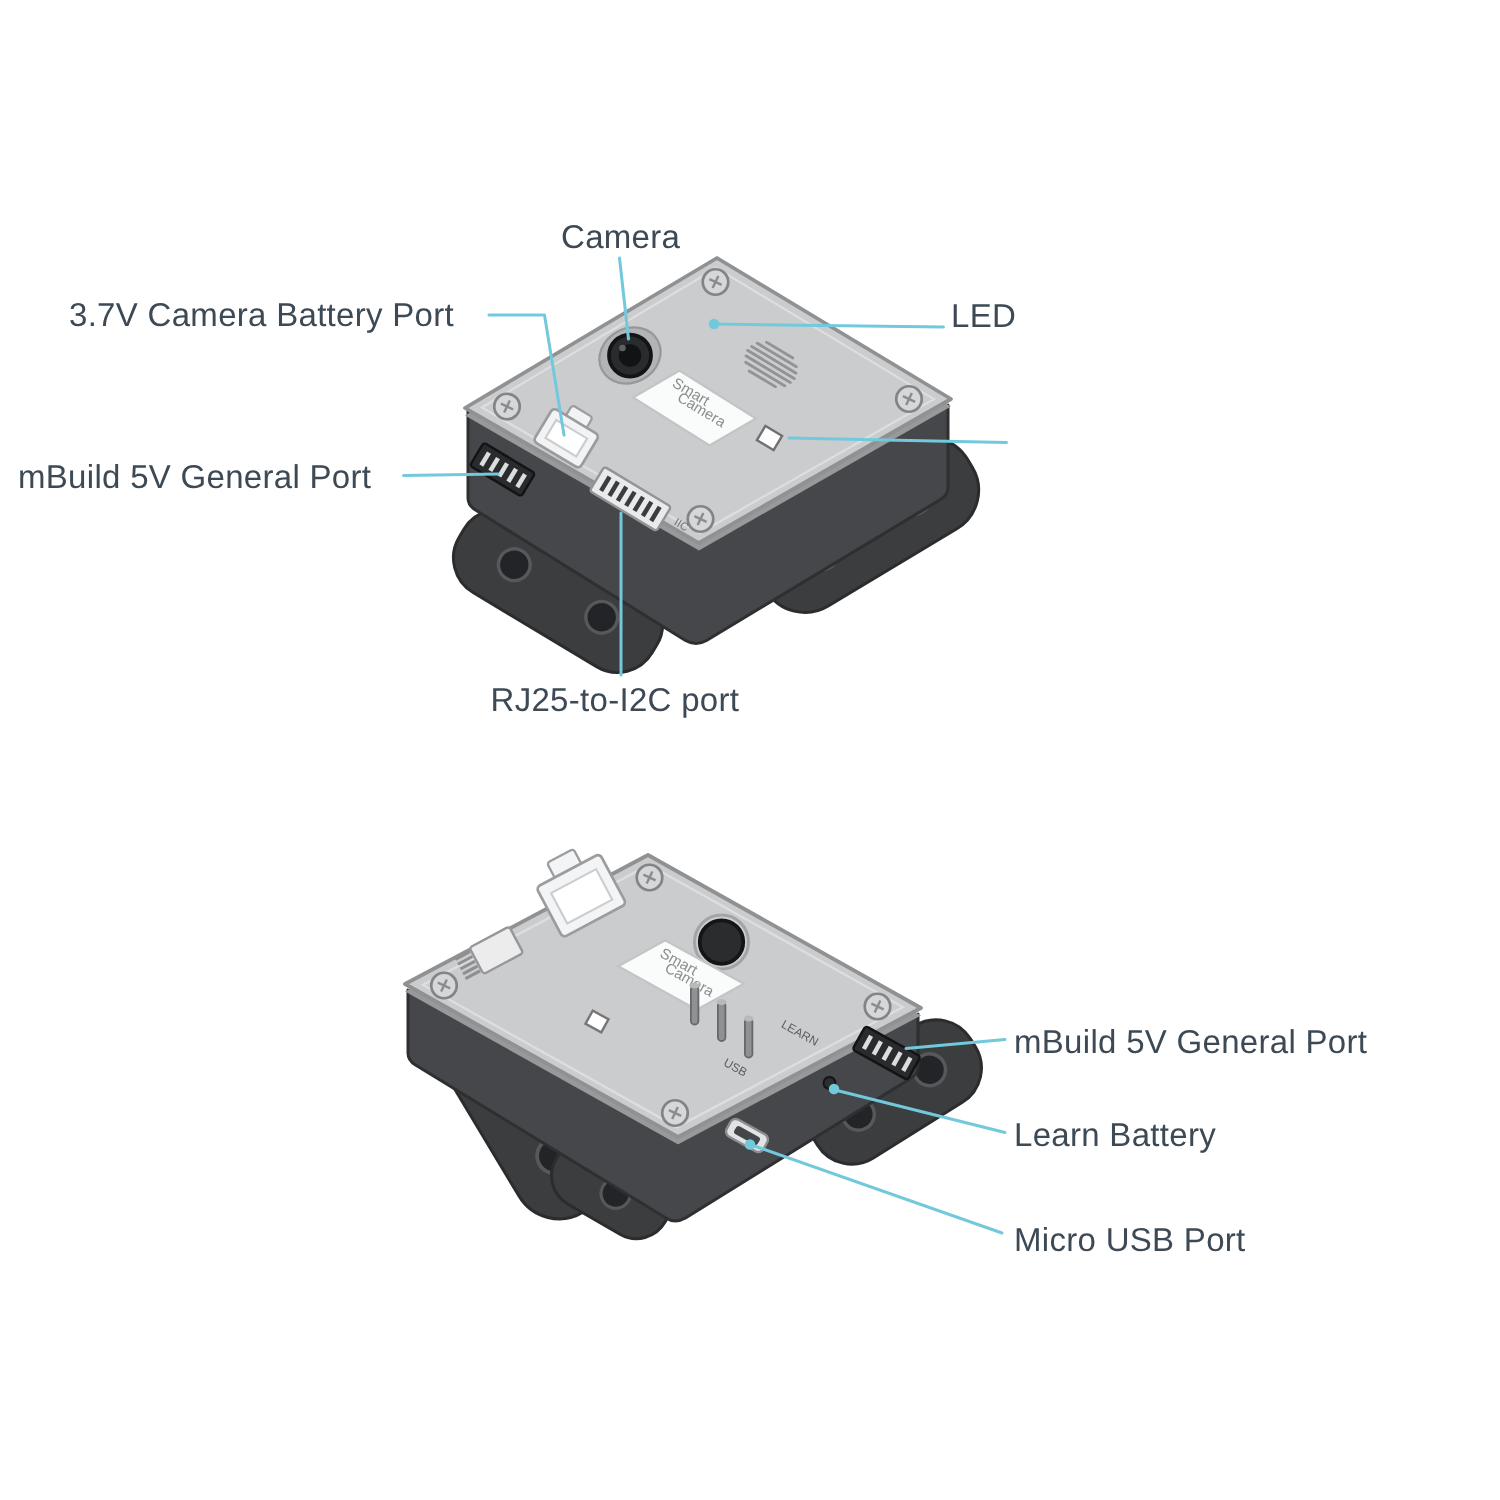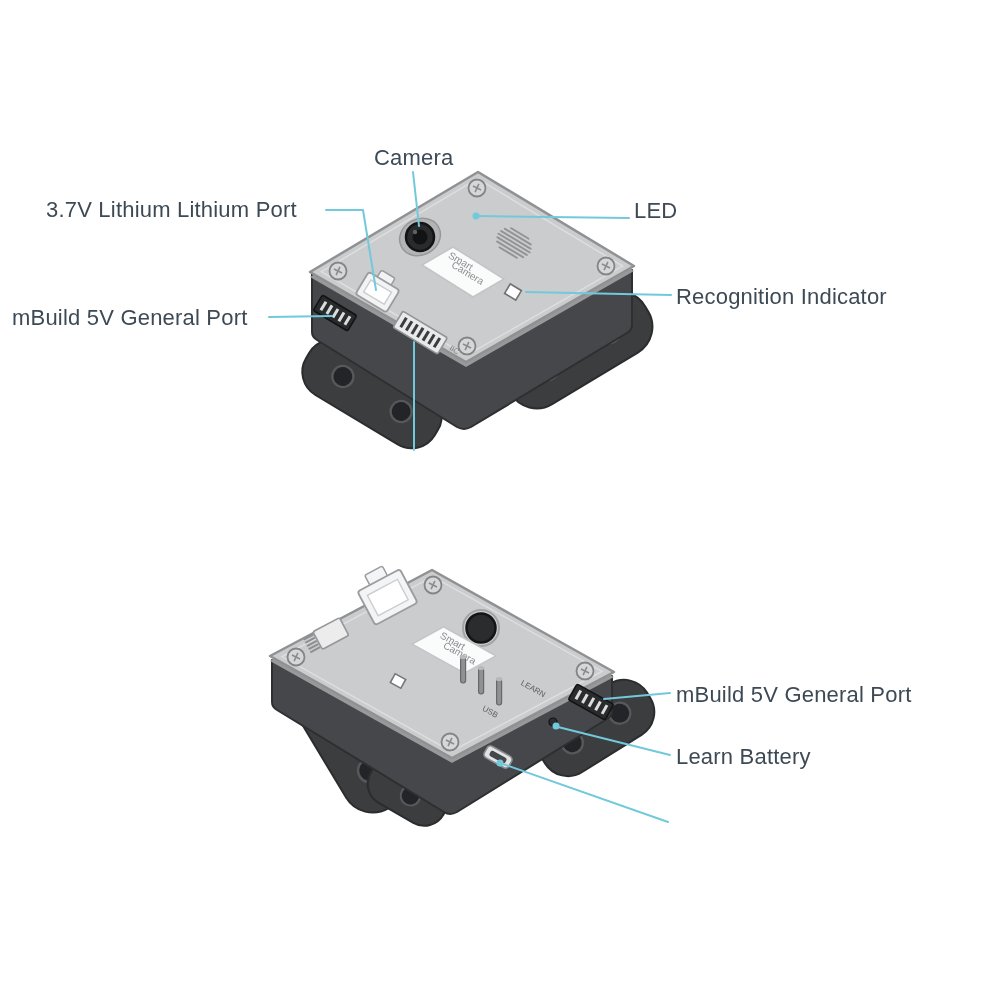--- a/index.html
+++ b/index.html
@@ -211,20 +211,21 @@
     <path d="M668,822 L500,763"></path>
   </g>
   <g fill="#72c9db">
     <circle cx="476" cy="216" r="3.5"></circle>
     <circle cx="556" cy="726" r="3.5"></circle>
     <circle cx="500" cy="763" r="3.5"></circle>
   </g>
 </svg>
 
 <div class="callout" style="left:374px;top:145px">Camera</div>
-<div class="callout" style="left:46px;top:197px">3.7V Lithium Lithium Port</div>
+<div class="callout" style="left:46px;top:197px">3.7V Camera Battery Port</div>
 <div class="callout" style="left:634px;top:198px">LED</div>
 <div class="callout" style="left:12px;top:305px">mBuild 5V General Port</div>
-<div class="callout" style="left:676px;top:284px">Recognition Indicator</div>
+<div class="callout" style="left:327px;top:454px">RJ25-to-I2C port</div>
 <div class="callout" style="left:676px;top:682px">mBuild 5V General Port</div>
 <div class="callout" style="left:676px;top:744px">Learn Battery</div>
+<div class="callout" style="left:676px;top:814px">Micro USB Port</div>
 
 </div>
 
 </body></html>

